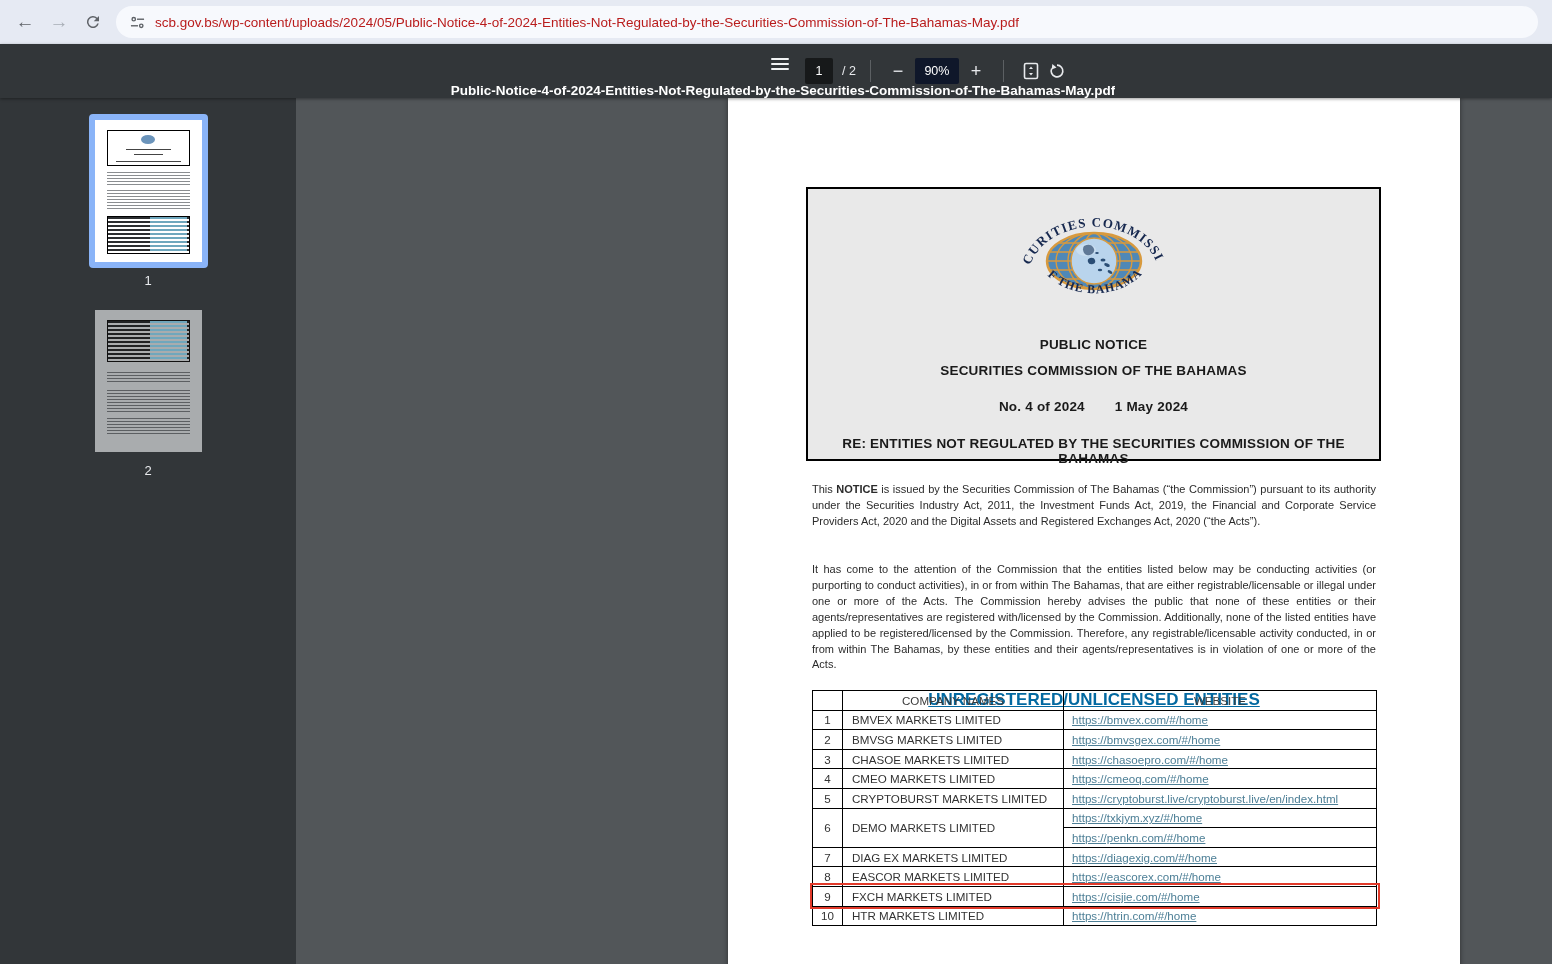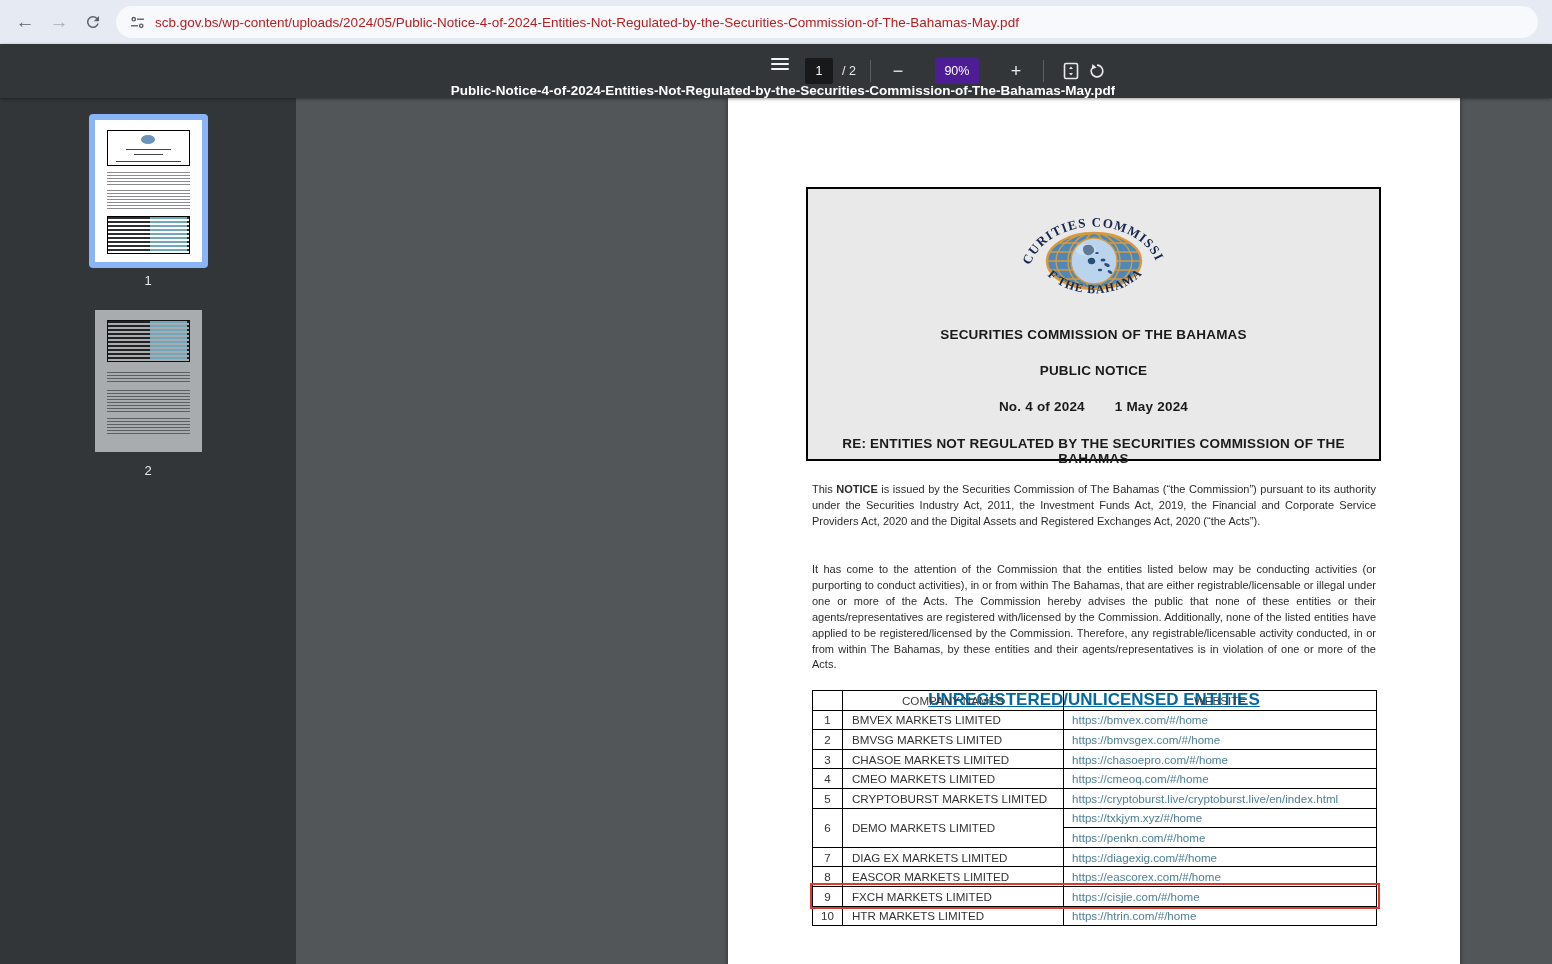--- a/index.html
+++ b/index.html
@@ -25,21 +25,21 @@
   .menu-btn i { width:18px; height:2px; background:#f1f3f4; border-radius:1px; }
   .doc-title { margin-left:14px; font-size:13.5px; font-weight:700; color:#fff; white-space:nowrap;
                overflow:hidden; max-width:700px; }
   .tb-center { position:absolute; left:805px; top:0; height:54px; display:flex; align-items:center; }
   .page-box { width:28px; height:26px; background:#17191a; border-radius:2px; color:#fff; font-size:12.5px;
               display:flex; align-items:center; justify-content:center; cursor:text; }
   .page-count { margin-left:9px; font-size:12.5px; color:#e8eaed; }
   .tb-sep { width:1px; height:22px; background:#5c6063; margin:0 14px; }
   .tb-btn { width:26px; height:26px; display:flex; align-items:center; justify-content:center;
             font-size:18px; color:#e8eaed; cursor:pointer; }
-  .zoom-box { width:44px; height:26px; background:#4c1d95; border-radius:2px; margin:0 24px; color:#fff;
+  .zoom-box { width:44px; height:26px; background:#0f172a; border-radius:2px; margin:0 4px; color:#fff;
               font-size:12.5px; display:flex; align-items:center; justify-content:center; }
 
   
   .content { display:flex; height:866px; }
   .sidebar { width:296px; background:var(--c-sidebar-bg,#323639); padding-top:16px; flex:0 0 auto; overflow:hidden; }
   .thumb-wrap { display:flex; flex-direction:column; align-items:center; cursor:pointer; }
   .thumb-frame { border:6px solid transparent; border-radius:4px; }
   .thumb-frame.selected { border-color:var(--c-selection-blue,#8ab4f8); }
   .thumb-page { width:107px; height:142px; background:#fff; position:relative; overflow:hidden; }
   .thumb-label { color:#e8eaed; font-size:13px; margin:5px 0 16px; }
@@ -84,21 +84,21 @@
   table.entities { border-collapse:collapse; width:564px; table-layout:fixed; }
   .entities th, .entities td { border:1px solid #000; height:19.6px; padding:0;
                                font-size:11.6px; color:#333; vertical-align:middle; }
   .entities th { font-weight:400; text-align:center; color:#3a3a3a; }
   .col-num { width:30px; }
   .col-name { width:221px; }
   .col-web { width:313px; }
   .entities td.c-num { text-align:center; }
   .entities td.c-name { padding-left:9px; }
   .entities td.c-web { padding-left:8px; }
-  .link { color:var(--c-link,#4d7f96); cursor:pointer;margin-top:20px; }
+  .link { color:var(--c-link,#4d7f96); text-decoration:underline; cursor:pointer;margin-top:20px; }
   tr.highlighted { outline:2.5px solid var(--c-highlight-red,#e23a2a); outline-offset:1px; }
 </style>
 </head>
 <body>
 
 <div class="browser-bar">
   <div class="nav-btn">
     <span>←</span>
   </div>
   <div class="nav-btn disabled">
@@ -225,22 +225,22 @@
             <ellipse cx="79" cy="55" rx="1.8" ry="1.1"></ellipse>
           </g>
           <ellipse cx="68" cy="52" rx="10" ry="6" fill="#ffffff" opacity="0.25"></ellipse>
           <text font-family="Liberation Serif, serif" font-size="13" font-weight="bold" fill="#16284f" letter-spacing="1.2">
             <textPath href="#arcTop" startOffset="50%" text-anchor="middle">SECURITIES COMMISSION</textPath>
           </text>
           <text font-family="Liberation Serif, serif" font-size="12" font-weight="bold" fill="#16284f" letter-spacing="1">
             <textPath href="#arcBot" startOffset="50%" text-anchor="middle">OF THE BAHAMAS</textPath>
           </text>
         </svg>
+        <div class="hline notice-line">PUBLIC NOTICE</div>
         <div class="hline org-line">SECURITIES COMMISSION OF THE BAHAMAS</div>
-        <div class="hline notice-line">PUBLIC NOTICE</div>
         <div class="hline no-line">
           <span class="no-num">No.  4 of 2024</span>
           <span>1 May 2024</span>
         </div>
         <div class="hline re-line">RE: ENTITIES NOT REGULATED BY THE SECURITIES COMMISSION OF THE BAHAMAS</div>
       </div>
 
       <p class="body-text p1"><span>This </span><b>NOTICE</b><span> is issued by the Securities Commission of The Bahamas (“the Commission”) pursuant to its authority under the Securities Industry Act, 2011, the Investment Funds Act, 2019, the Financial and Corporate Service Providers Act, 2020 and the Digital Assets and Registered Exchanges Act, 2020 (“the Acts”).</span></p>
 
       <p class="body-text p2">It has come to the attention of the Commission that the entities listed below may be conducting activities (or purporting to conduct activities), in or from within The Bahamas, that are either registrable/licensable or illegal under one or more of the Acts. The Commission hereby advises the public that none of these entities or their agents/representatives are registered with/licensed by the Commission. Additionally, none of the listed entities have applied to be registered/licensed by the Commission. Therefore, any registrable/licensable activity conducted, in or from within The Bahamas, by these entities and their agents/representatives is in violation of one or more of the Acts.</p>

